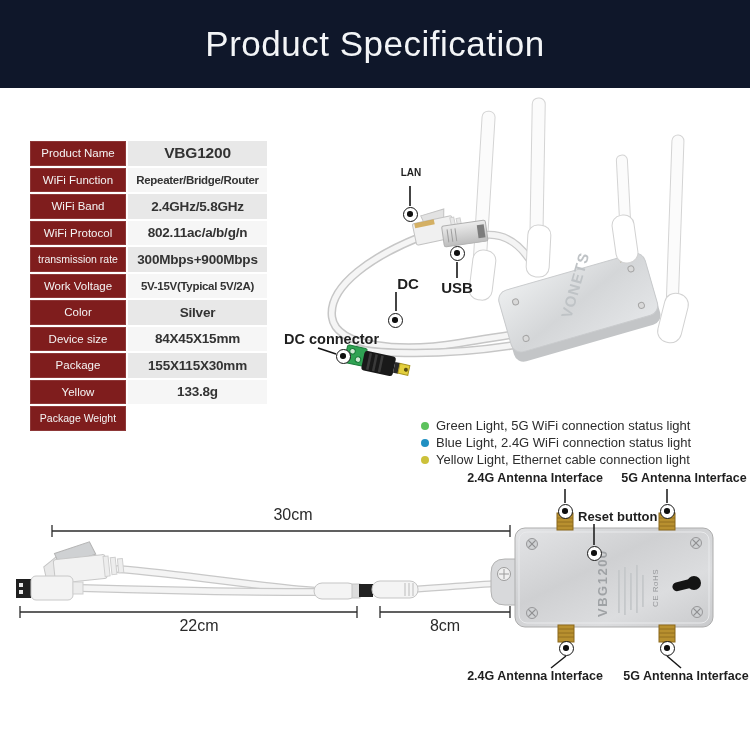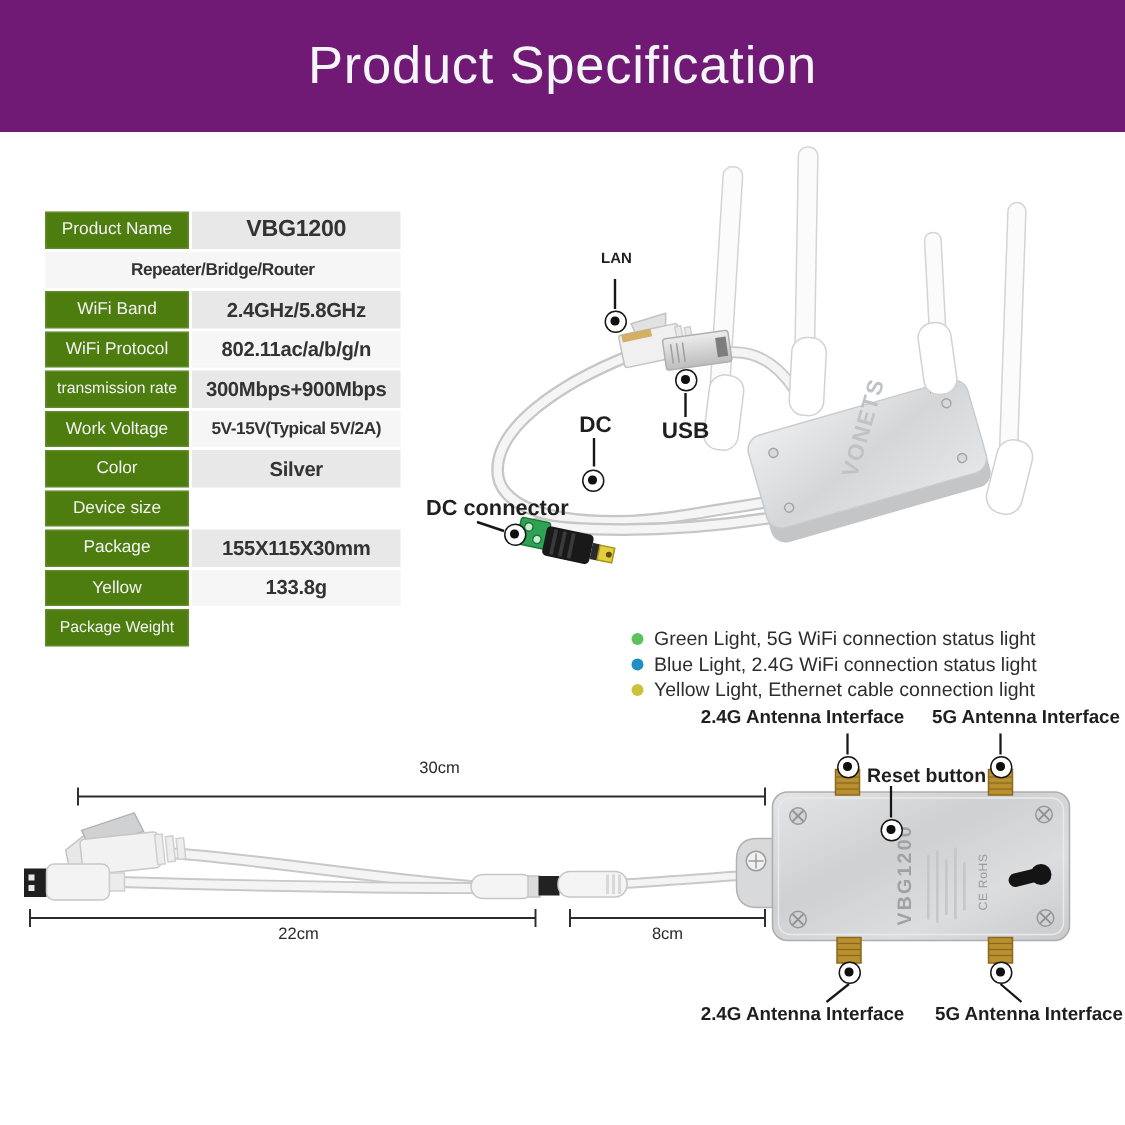--- a/index.html
+++ b/index.html
@@ -3,30 +3,30 @@
 <meta charset="utf-8">
 <style>
   html,body{margin:0;padding:0;background:#fff;}
   .stage{
     position:relative;width:750px;height:750px;overflow:hidden;background:#ffffff;
     font-family:"Liberation Sans", sans-serif;
   }
   
   .titlebar{
     position:absolute;left:0;top:0;width:750px;height:88px;
-    background:#701a75;display:flex;align-items:center;justify-content:center;
+    background:#0f172a;display:flex;align-items:center;justify-content:center;
   }
   .titlebar h1{
     margin:0;color:#f3f5f7;font-size:35px;font-weight:500;letter-spacing:.5px;
   }
   
   .spec-table{position:absolute;left:30px;top:141px;width:237px;}
   .spec-row{display:flex;height:24.5px;margin-bottom:2px;}
   .spec-label{
-    width:96px;background:#4d7c0f;color:#f4f4f4;font-size:11.5px;
+    width:96px;background:#7f1d1d;color:#f4f4f4;font-size:11.5px;
     display:flex;align-items:center;justify-content:center;
     box-shadow:inset 0 0 0 1px rgba(255,255,255,.12);
     flex:none;margin-right:2px;white-space:nowrap;
   }
   .spec-label.l-sm{font-size:10.5px;}
   .spec-value{
     flex:1;display:flex;align-items:center;justify-content:center;
     font-size:13.5px;font-weight:700;color:#333;letter-spacing:-.2px;white-space:nowrap;
   }
   .spec-row:nth-child(odd) .spec-value{background:#e8e8e8;}
@@ -41,50 +41,51 @@
     border:1.8px solid #161616;border-radius:50%;background:#fff;
   }
   .marker::after{
     content:"";position:absolute;left:50%;top:50%;width:5.5px;height:5.5px;
     margin:-2.75px 0 0 -2.75px;border-radius:50%;background:#101010;
   }
   
   .photo{position:absolute;left:280px;top:95px;width:470px;height:290px;}
   .photo .lan-l{left:131px;top:72px;font-size:10px;font-weight:700;}
   .photo .usb-l{left:177px;top:184px;font-size:15px;font-weight:700;}
-  .photo .dc-l{left:117px;top:180px;font-size:15px;font-weight:700;}
+  .photo .dc-l{left:128px;top:180px;font-size:15px;font-weight:700;}
   .photo .dcc-l{left:4px;top:236px;font-size:14.5px;font-weight:700;}
   
   .legend{position:absolute;left:421px;top:373px;margin-top:44px;}
   .legend-item{display:flex;align-items:center;height:17px;font-size:13px;color:#2d2d2d;}
   .dot{width:8px;height:8px;border-radius:50%;margin-right:7px;flex:none;}
   .dot.g{background:#5cc25c;} .dot.b{background:#2090c2;} .dot.y{background:#ccc13a;}
   
   .diagram{position:absolute;left:0;top:455px;width:750px;height:245px;}
   .diagram .ant{font-size:12.5px;font-weight:700;top:16px;}
   .diagram .ant-b{font-size:12.5px;font-weight:700;top:214px;}
   .diagram .reset-l{left:578px;top:54px;font-size:13px;font-weight:700;}
-  .diagram .dim{font-size:11px;font-weight:400;color:#2a2a2a;}
+  .diagram .dim{font-size:16px;font-weight:400;color:#2a2a2a;}
   svg{position:absolute;left:0;top:0;}
 </style>
 </head>
 <body>
 
 <div class="stage">
 
   <div class="titlebar">
     <h1>Product Specification</h1>
   </div>
 
   <div class="spec-table">
     <div class="spec-row">
       <div class="spec-label">Product Name</div>
       <div class="spec-value v-lg">VBG1200</div>
     </div>
     <div class="spec-row">
+      <div class="spec-label">WiFi Function</div>
       <div class="spec-value v-sm">Repeater/Bridge/Router</div>
     </div>
     <div class="spec-row">
       <div class="spec-label">WiFi Band</div>
       <div class="spec-value">2.4GHz/5.8GHz</div>
     </div>
     <div class="spec-row">
       <div class="spec-label">WiFi Protocol</div>
       <div class="spec-value">802.11ac/a/b/g/n</div>
     </div>
@@ -95,20 +96,21 @@
     <div class="spec-row">
       <div class="spec-label">Work Voltage</div>
       <div class="spec-value v-sm">5V-15V(Typical 5V/2A)</div>
     </div>
     <div class="spec-row">
       <div class="spec-label">Color</div>
       <div class="spec-value">Silver</div>
     </div>
     <div class="spec-row">
       <div class="spec-label">Device size</div>
+      <div class="spec-value">84X45X15mm</div>
     </div>
     <div class="spec-row">
       <div class="spec-label">Package</div>
       <div class="spec-value">155X115X30mm</div>
     </div>
     <div class="spec-row">
       <div class="spec-label">Yellow</div>
       <div class="spec-value">133.8g</div>
     </div>
     <div class="spec-row">

